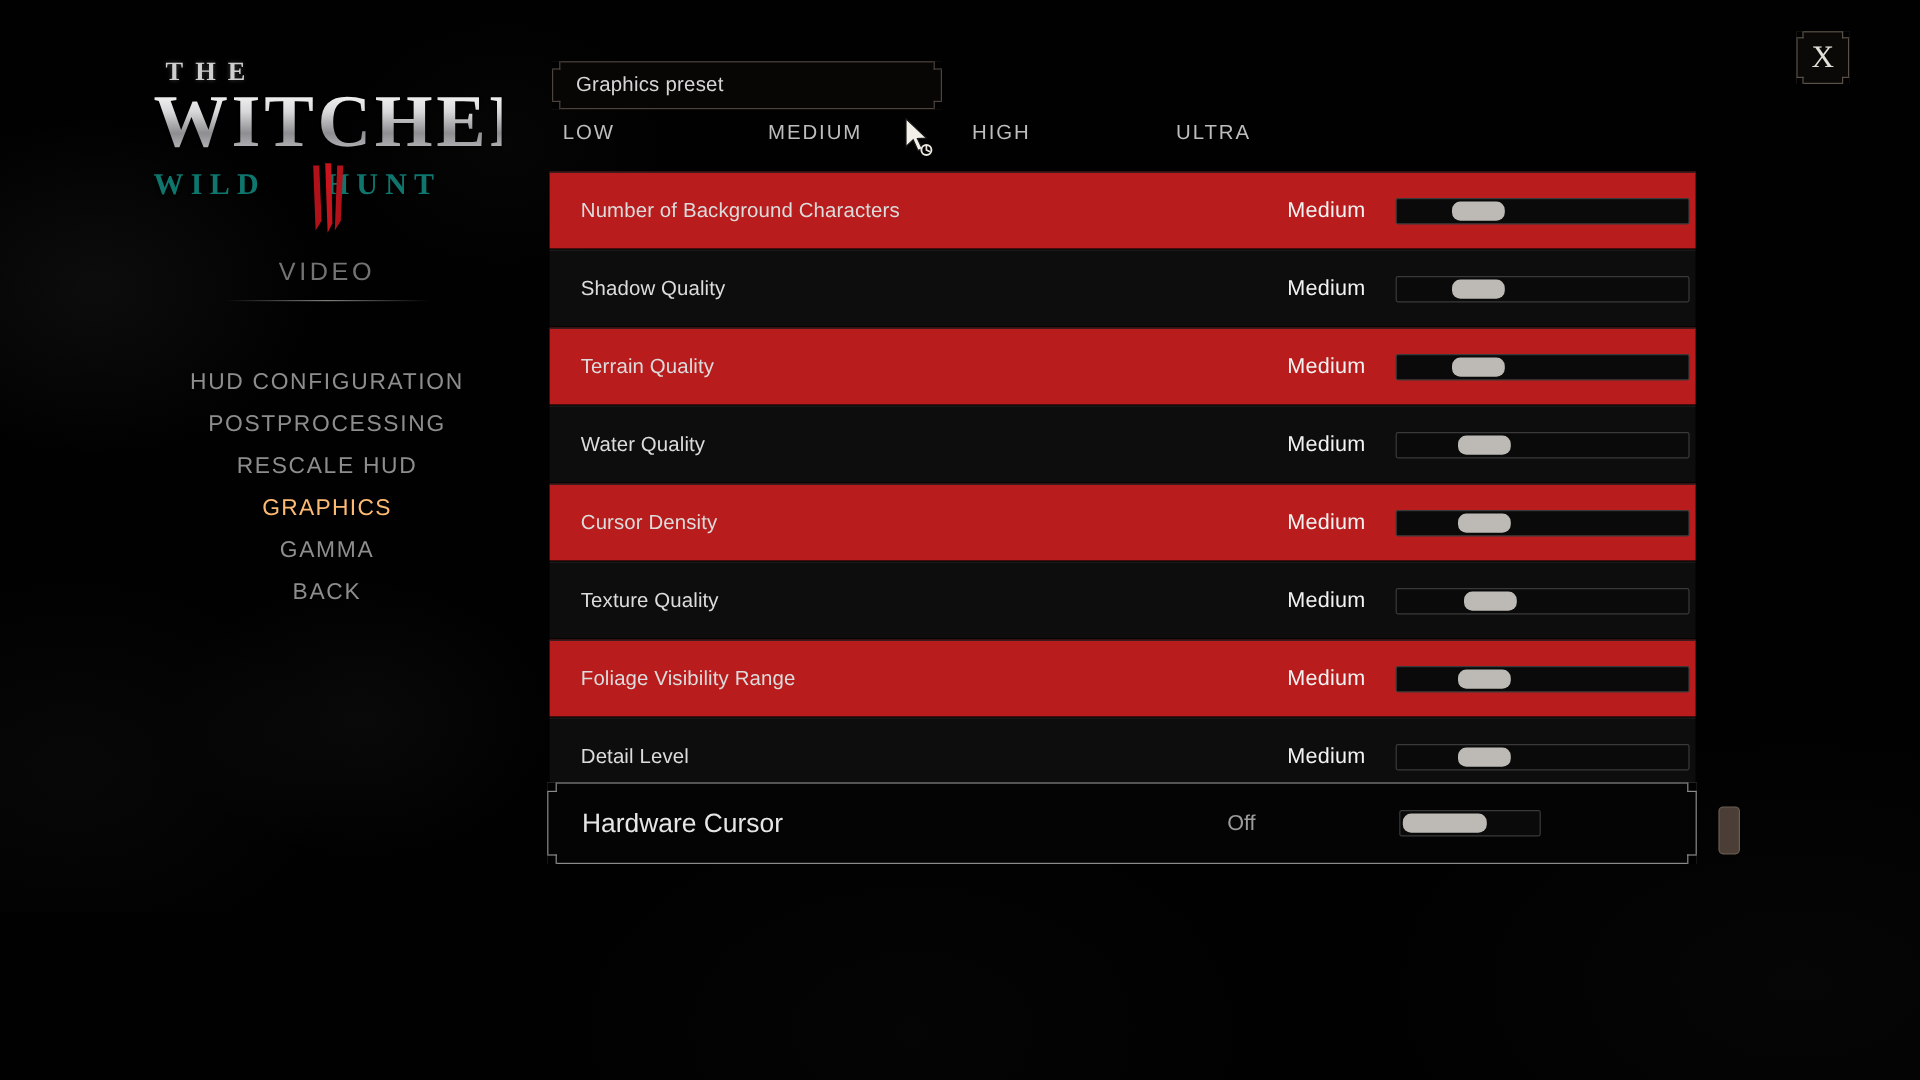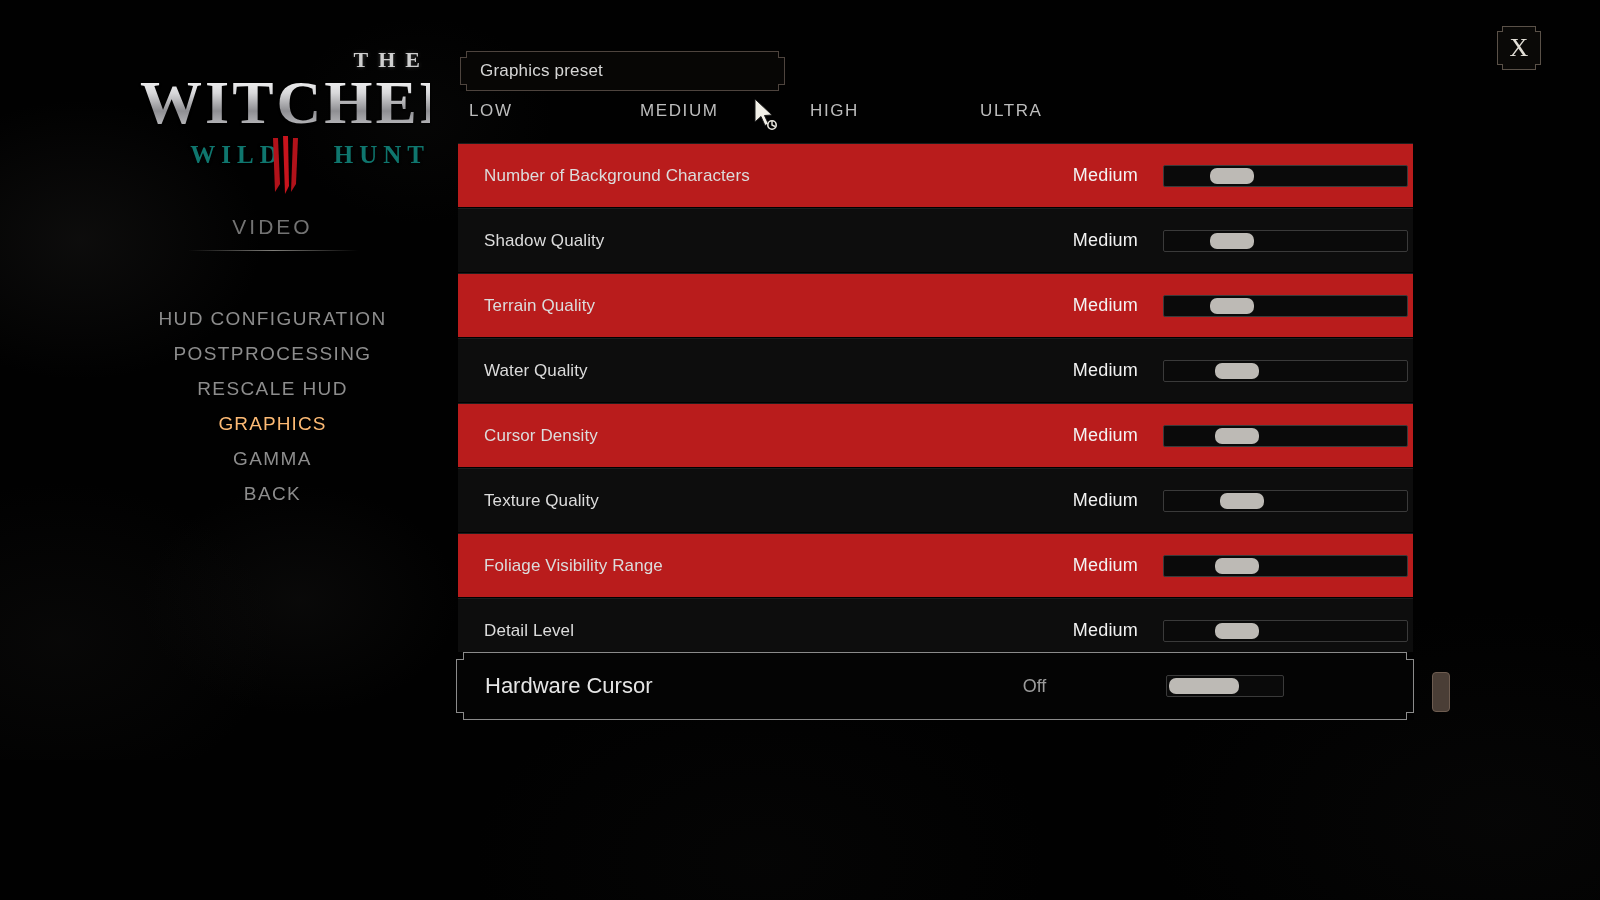--- a/index.html
+++ b/index.html
@@ -27,22 +27,22 @@
   #bg-texture2{
     position:absolute; left:0; top:0; width:1600px; height:900px;
     background:
       radial-gradient(ellipse 500px 300px at 1500px 820px, rgba(40,39,38,.12), rgba(0,0,0,0) 70%),
       radial-gradient(ellipse 400px 260px at 760px 860px, rgba(36,35,34,.10), rgba(0,0,0,0) 72%);
     pointer-events:none;
   }
 
   
   #logo{
-    position:absolute; left:140px; top:48px; width:290px; height:140px;
-    text-align:right; user-select:none;
+    position:absolute; left:128px; top:48px; width:290px; height:140px;
+    text-align:left; user-select:none;
   }
   #logo .the{
     font-family:"Liberation Serif", serif;
     font-size:22px; letter-spacing:10px; font-weight:700;
     color:#cfcfcf; text-indent:10px;
     line-height:24px;
     text-shadow:0 0 4px rgba(255,255,255,.25);
   }
   #logo .witcher{
     font-family:"Liberation Serif", serif;

